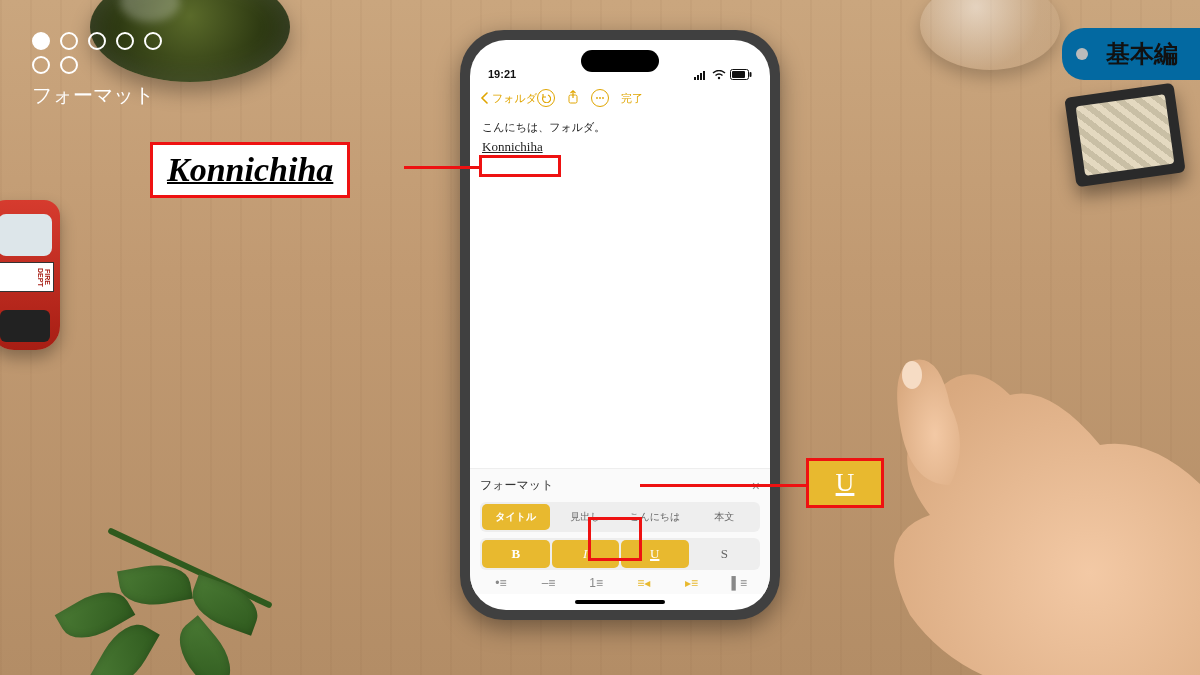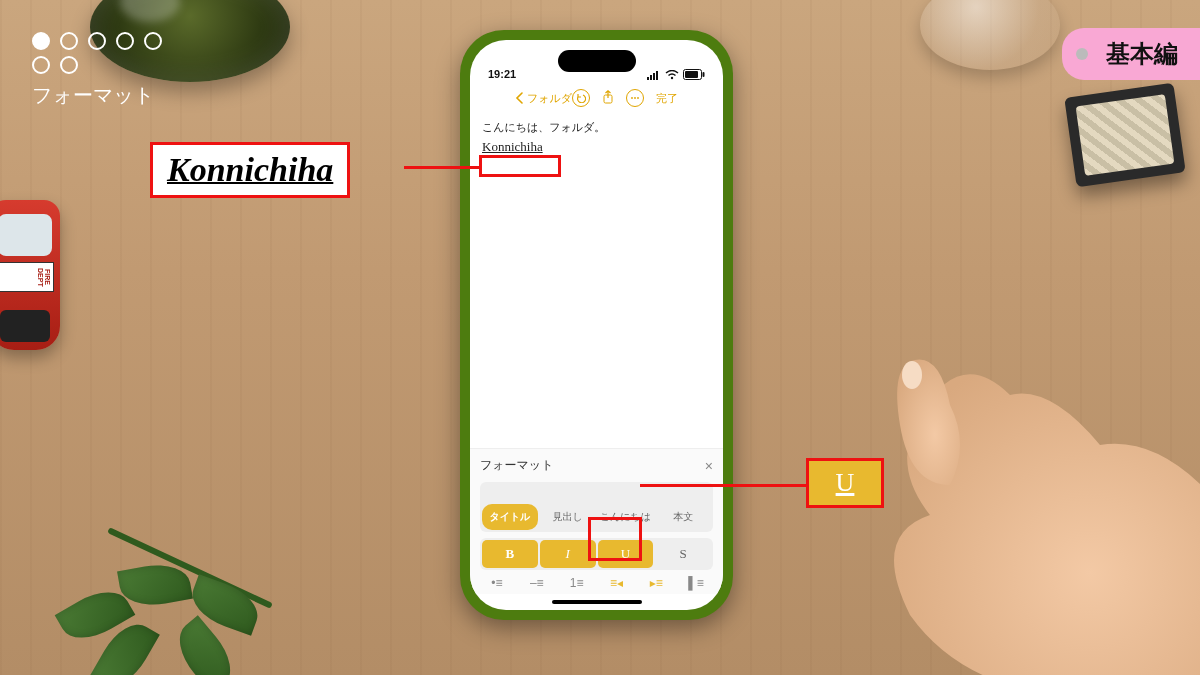--- a/index.html
+++ b/index.html
@@ -24,35 +24,35 @@
     width: 18px; height: 18px; border-radius: 50%;
     border: 2px solid #fff;
   }
   .dot.filled { background: #fff; }
   .dots.row2 { margin-top: 6px; }
   .progress-label { margin-top: 8px; font-size: 20px; font-weight: 500; }
 
   
   .chapter-pill {
     position: absolute; top: 28px; right: 0;
-    background: #f9a8d4; color: #111;
+    background: #0369a1; color: #111;
     border-radius: 22px 0 0 22px;
     padding: 10px 22px 10px 44px;
     font-size: 24px; font-weight: 600;
   }
   .chapter-pill .bullet {
     position: absolute; left: 14px; top: 50%; transform: translateY(-50%);
     width: 12px; height: 12px; border-radius: 50%; background: #bbb;
   }
 
   
   .phone {
     position: absolute; left: 460px; top: 30px;
-    width: 273px; height: 590px;
-    background: #4d7c0f; border-radius: 44px;
+    width: 320px; height: 590px;
+    background: #404040; border-radius: 44px;
     padding: 10px;
     box-shadow: 0 8px 24px rgba(0,0,0,0.4);
   }
   .screen {
     width: 100%; height: 100%;
     background: #fff; border-radius: 36px;
     position: relative; overflow: hidden;
     display: flex; flex-direction: column;
   }
   .island {
@@ -63,21 +63,21 @@
   .statusbar {
     height: 42px; display: flex; justify-content: space-between;
     align-items: flex-end; padding: 0 18px 2px 18px;
     font-size: 11px; font-weight: 600; color: #111;
   }
   .status-right { display: flex; gap: 4px; align-items: center; }
   .status-right svg { display: block; }
 
   .navbar {
     height: 32px; display: flex; align-items: center;
-    justify-content: center;
+    justify-content: flex-start;
     padding: 0 10px; color: #e0a500; font-size: 11px;
   }
   .nav-left { display: flex; align-items: center; gap: 2px; }
   .nav-actions { display: flex; align-items: center; gap: 12px; color: #e0a500; }
   .nav-circle {
     width: 18px; height: 18px; border: 1.4px solid #e0a500; border-radius: 50%;
     display: flex; align-items: center; justify-content: center; font-size: 9px;
   }
 
   .note-body {
@@ -99,21 +99,21 @@
     font-size: 12px; color: #333; margin-bottom: 8px;
   }
   .fp-close { font-size: 14px; color: #888; }
 
   .seg {
     display: flex; gap: 2px; background: #eee; border-radius: 6px;
     padding: 2px; margin-bottom: 6px;
   }
   .seg button {
     flex: 1; border: none; background: transparent;
-    font-size: 10px; padding: 6px 0; border-radius: 10px; color: #666; margin-top: 20px;
+    font-size: 10px; padding: 6px 0; border-radius: 5px; color: #666;
   }
   .seg button.on { background: #e8b92f; color: #fff; font-weight: 600; }
 
   .biu {
     display: flex; gap: 2px; background: #eee; border-radius: 6px;
     padding: 2px; margin-bottom: 6px;
   }
   .biu button {
     flex: 1; border: none; background: transparent;
     font-size: 13px; padding: 6px 0; border-radius: 5px; color: #666;

